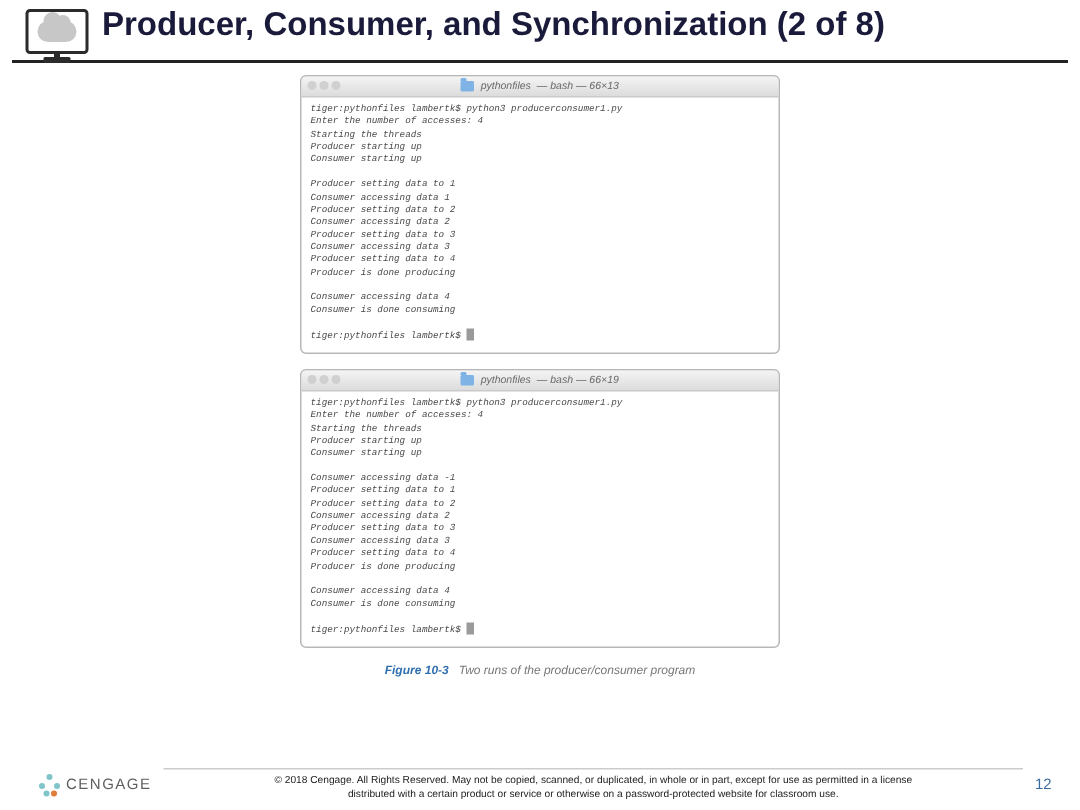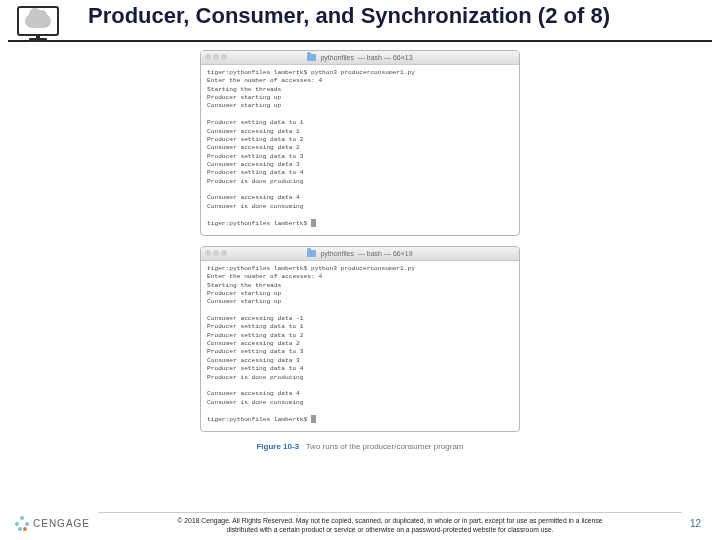--- a/index.html
+++ b/index.html
@@ -9,21 +9,20 @@
     background: #fff;
     position: relative;
     overflow: hidden;
   }
   .header {
     display: flex;
     align-items: flex-start;
     padding: 2px 0 0 6px;
     border-bottom: 2px solid #222;
     margin: 0 8px 0 8px;
-    gap: 20px;
   }
   .thumb {
     width: 48px; height: 38px;
     margin-right: 6px;
     display: flex; align-items: center; justify-content: center;
     flex-shrink: 0;
   }
   .monitor {
     width: 42px; height: 30px; border: 2px solid #2b2b2b; border-radius: 3px;
     position: relative; background: #fff;
@@ -49,20 +48,21 @@
     font-size: 22px; font-weight: bold; color: #1a1a3a; line-height: 1.05;
     padding-top: 2px;
   }
 
   .content {
     display: flex; justify-content: center;
     padding-top: 8px;
   }
   .shots {
     width: 320px;
+    font-style: italic;
   }
   .term-window {
     border: 1px solid #b7b7b7;
     border-radius: 4px;
     background: #fff;
     margin-bottom: 10px;
     overflow: hidden;
   }
   .term-titlebar {
     height: 14px;
@@ -97,21 +97,21 @@
   }
   .term-body .cursor {
     display: inline-block; width: 5px; height: 8px; background: #9a9a9a; vertical-align: text-bottom;
   }
   .caption {
     font-size: 8px; text-align: center; color: #777; margin-top: 2px;
   }
   .caption .figlabel { color: #2f6fb0; font-weight: bold; }
 
   .footer {
-    position: absolute; left: 5px; right: 0; bottom: 6px;
+    position: absolute; left: 16px; right: 0; bottom: 6px;
     display: flex; align-items: center;
     padding: 0 10px;
   }
   .brand {
     display: flex; align-items: center; gap: 4px;
     font-size: 10px; letter-spacing: 1px; color: #5f5f5f;
   }
   .brand-mark {
     width: 14px; height: 14px; position: relative;
   }

